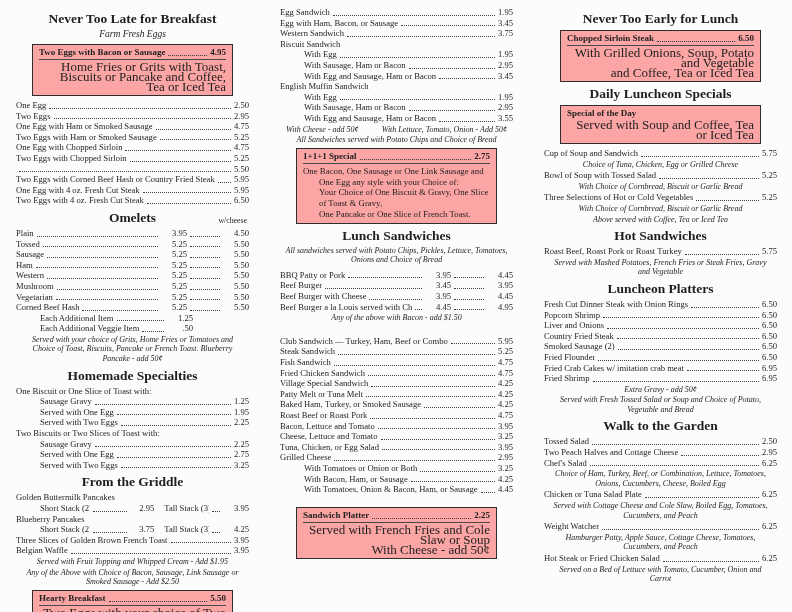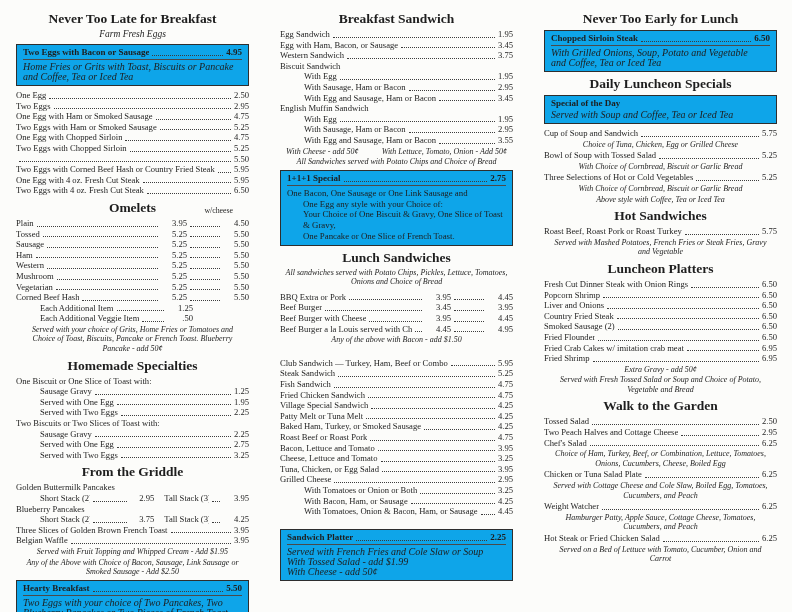--- a/index.html
+++ b/index.html
@@ -5,44 +5,44 @@
   html,body{margin:0;padding:0;}
   body{
     width:792px;height:612px;overflow:hidden;
     background:#fcfcfa;color:#1e1e1e;
     font-family:"Liberation Serif", "DejaVu Serif", serif;
   }
   .menu{display:grid;grid-template-columns:264px 264px 264px;width:684px;height:612px;box-sizing:border-box;}
   .col{box-sizing:border-box;padding:7px 15px 0 16px;}
   
   .hd{position:relative;text-align:center;font-weight:bold;font-size:13.5px;line-height:16px;margin:4px 0 2px;}
-  .hd-r{position:absolute;right:16px;bottom:0;font-weight:normal;font-size:7.8px;line-height:10px;}
+  .hd-r{position:absolute;right:2px;bottom:0;font-weight:normal;font-size:7.8px;line-height:10px;}
   .subhd{text-align:center;font-size:9.5px;line-height:11px;margin:0 0 4px;font-style:italic;}
   
   .row{display:flex;align-items:flex-end;font-size:8.6px;line-height:10.6px;}
   .lbl{white-space:nowrap;overflow:hidden;flex-shrink:1;}
   .dots{flex:1 1 8px;min-width:6px;border-bottom:1px dotted #3d3d3d;margin:0 3px 2px;}
   .pr{white-space:nowrap;text-align:right;}
   .p1{width:26px;flex:0 0 auto;}
   .d2{width:30px;flex:0 0 auto;border-bottom:1px dotted #3d3d3d;margin:0 3px 2px;}
   .p2{width:26px;flex:0 0 auto;text-align:right;}
   .sp{width:56px;flex:0 0 auto;}
   .ind{padding-left:24px;}
   .grp .lbl{overflow:visible;}
   .dl{width:34px;flex:0 0 auto;border-bottom:1px dotted #3d3d3d;margin:0 3px 2px;}
   .dg{width:10px;flex:0 0 auto;}
   .dp{width:24px;flex:0 0 auto;text-align:right;}
   
   .note{font-style:italic;font-size:8px;line-height:9.6px;text-align:center;margin:1px 4px 1px;}
   .notepair{display:flex;justify-content:space-between;font-style:italic;font-size:8px;line-height:9.6px;padding:0 6px;margin-top:1px;}
   
-  .box{border:1px solid #2e2e2e;padding:1px 6px 3px;margin:3px 0 4px;background:#0ea5e9;}
+  .box{border:1px solid #2e2e2e;padding:1px 6px 3px;margin:3px 16px 4px;background:#fca5a5;}
   .box-t{display:flex;align-items:flex-end;font-weight:bold;font-size:9px;line-height:12px;border-bottom:1px solid #4a4a4a;padding-bottom:1px;margin-bottom:2px;}
   .box.nodiv .box-t{border-bottom:none;margin-bottom:0;}
-  .box-line{font-style:italic;font-size:10px;line-height:10px;text-align:left;}
+  .box-line{font-size:13px;line-height:10px;text-align:right;}
   .box.plain .box-line{font-style:normal;text-align:left;font-size:8.8px;line-height:10.8px;}
   .box.plain .box-line:nth-child(n+3){padding-left:16px;}
   .spacer{width:100%;}
 </style>
 </head>
 <body>
 
 <div class="menu">
   <div class="col" id="col0">
       <div class="hd"><span class="hd-t">Never Too Late for Breakfast</span></div>
@@ -251,21 +251,20 @@
       <div class="box">
         <div class="box-t">
           <span class="lbl">Hearty Breakfast</span>
           <span class="dots"></span>
           <span class="pr">5.50</span>
         </div>
         <div class="box-line">Two Eggs with your choice of Two Pancakes, Two Blueberry Pancakes or Two Pieces of French Toast and your Choice of Ham, Bacon, Sausage, Link Sausage or Smoked Sausage.</div>
       </div>
     </div>
   <div class="col" id="col1">
-      <div class="hd"><span class="hd-t">Breakfast Sandwich</span></div>
       <div class="row">
         <span class="lbl">Egg Sandwich</span>
         <span class="dots"></span>
         <span class="pr">1.95</span>
       </div>
       <div class="row">
         <span class="lbl">Egg with Ham, Bacon, or Sausage</span>
         <span class="dots"></span>
         <span class="pr">3.45</span>
       </div>
@@ -323,21 +322,21 @@
         </div>
         <div class="box-line">One Bacon, One Sausage or One Link Sausage and</div>
         <div class="box-line">One Egg any style with your Choice of:</div>
         <div class="box-line">Your Choice of One Biscuit &amp; Gravy, One Slice of Toast &amp; Gravy,</div>
         <div class="box-line">One Pancake or One Slice of French Toast.</div>
       </div>
       <div class="hd"><span class="hd-t">Lunch Sandwiches</span></div>
       <div class="note">All sandwiches served with Potato Chips, Pickles, Lettuce, Tomatoes, Onions and Choice of Bread</div>
       <div class="spacer" style="height: 4px;"></div>
       <div class="row">
-        <span class="lbl">BBQ Extra or Pork</span>
+        <span class="lbl">BBQ Patty or Pork</span>
         <span class="dots"></span>
         <span class="pr p1">3.95</span>
         <span class="d2"></span>
         <span class="p2">4.45</span>
       </div>
       <div class="row">
         <span class="lbl">Beef Burger</span>
         <span class="dots"></span>
         <span class="pr p1">3.45</span>
         <span class="d2"></span>
@@ -435,21 +434,20 @@
         <span class="pr">4.45</span>
       </div>
       <div class="spacer" style="height: 9px;"></div>
       <div class="box">
         <div class="box-t">
           <span class="lbl">Sandwich Platter</span>
           <span class="dots"></span>
           <span class="pr">2.25</span>
         </div>
         <div class="box-line">Served with French Fries and Cole Slaw or Soup</div>
-        <div class="box-line">With Tossed Salad - add $1.99</div>
         <div class="box-line">With Cheese - add 50¢</div>
       </div>
     </div>
   <div class="col" id="col2">
       <div class="hd"><span class="hd-t">Never Too Early for Lunch</span></div>
       <div class="box">
         <div class="box-t">
           <span class="lbl">Chopped Sirloin Steak</span>
           <span class="dots"></span>
           <span class="pr">6.50</span>
@@ -475,21 +473,21 @@
         <span class="dots"></span>
         <span class="pr">5.25</span>
       </div>
       <div class="note">With Choice of Cornbread, Biscuit or Garlic Bread</div>
       <div class="row">
         <span class="lbl">Three Selections of Hot or Cold Vegetables</span>
         <span class="dots"></span>
         <span class="pr">5.25</span>
       </div>
       <div class="note">With Choice of Cornbread, Biscuit or Garlic Bread</div>
-      <div class="note">Above style with Coffee, Tea or Iced Tea</div>
+      <div class="note">Above served with Coffee, Tea or Iced Tea</div>
       <div class="hd"><span class="hd-t">Hot Sandwiches</span></div>
       <div class="row">
         <span class="lbl">Roast Beef, Roast Pork or Roast Turkey</span>
         <span class="dots"></span>
         <span class="pr">5.75</span>
       </div>
       <div class="note">Served with Mashed Potatoes, French Fries or Steak Fries, Gravy and Vegetable</div>
       <div class="hd"><span class="hd-t">Luncheon Platters</span></div>
       <div class="row">
         <span class="lbl">Fresh Cut Dinner Steak with Onion Rings</span>

